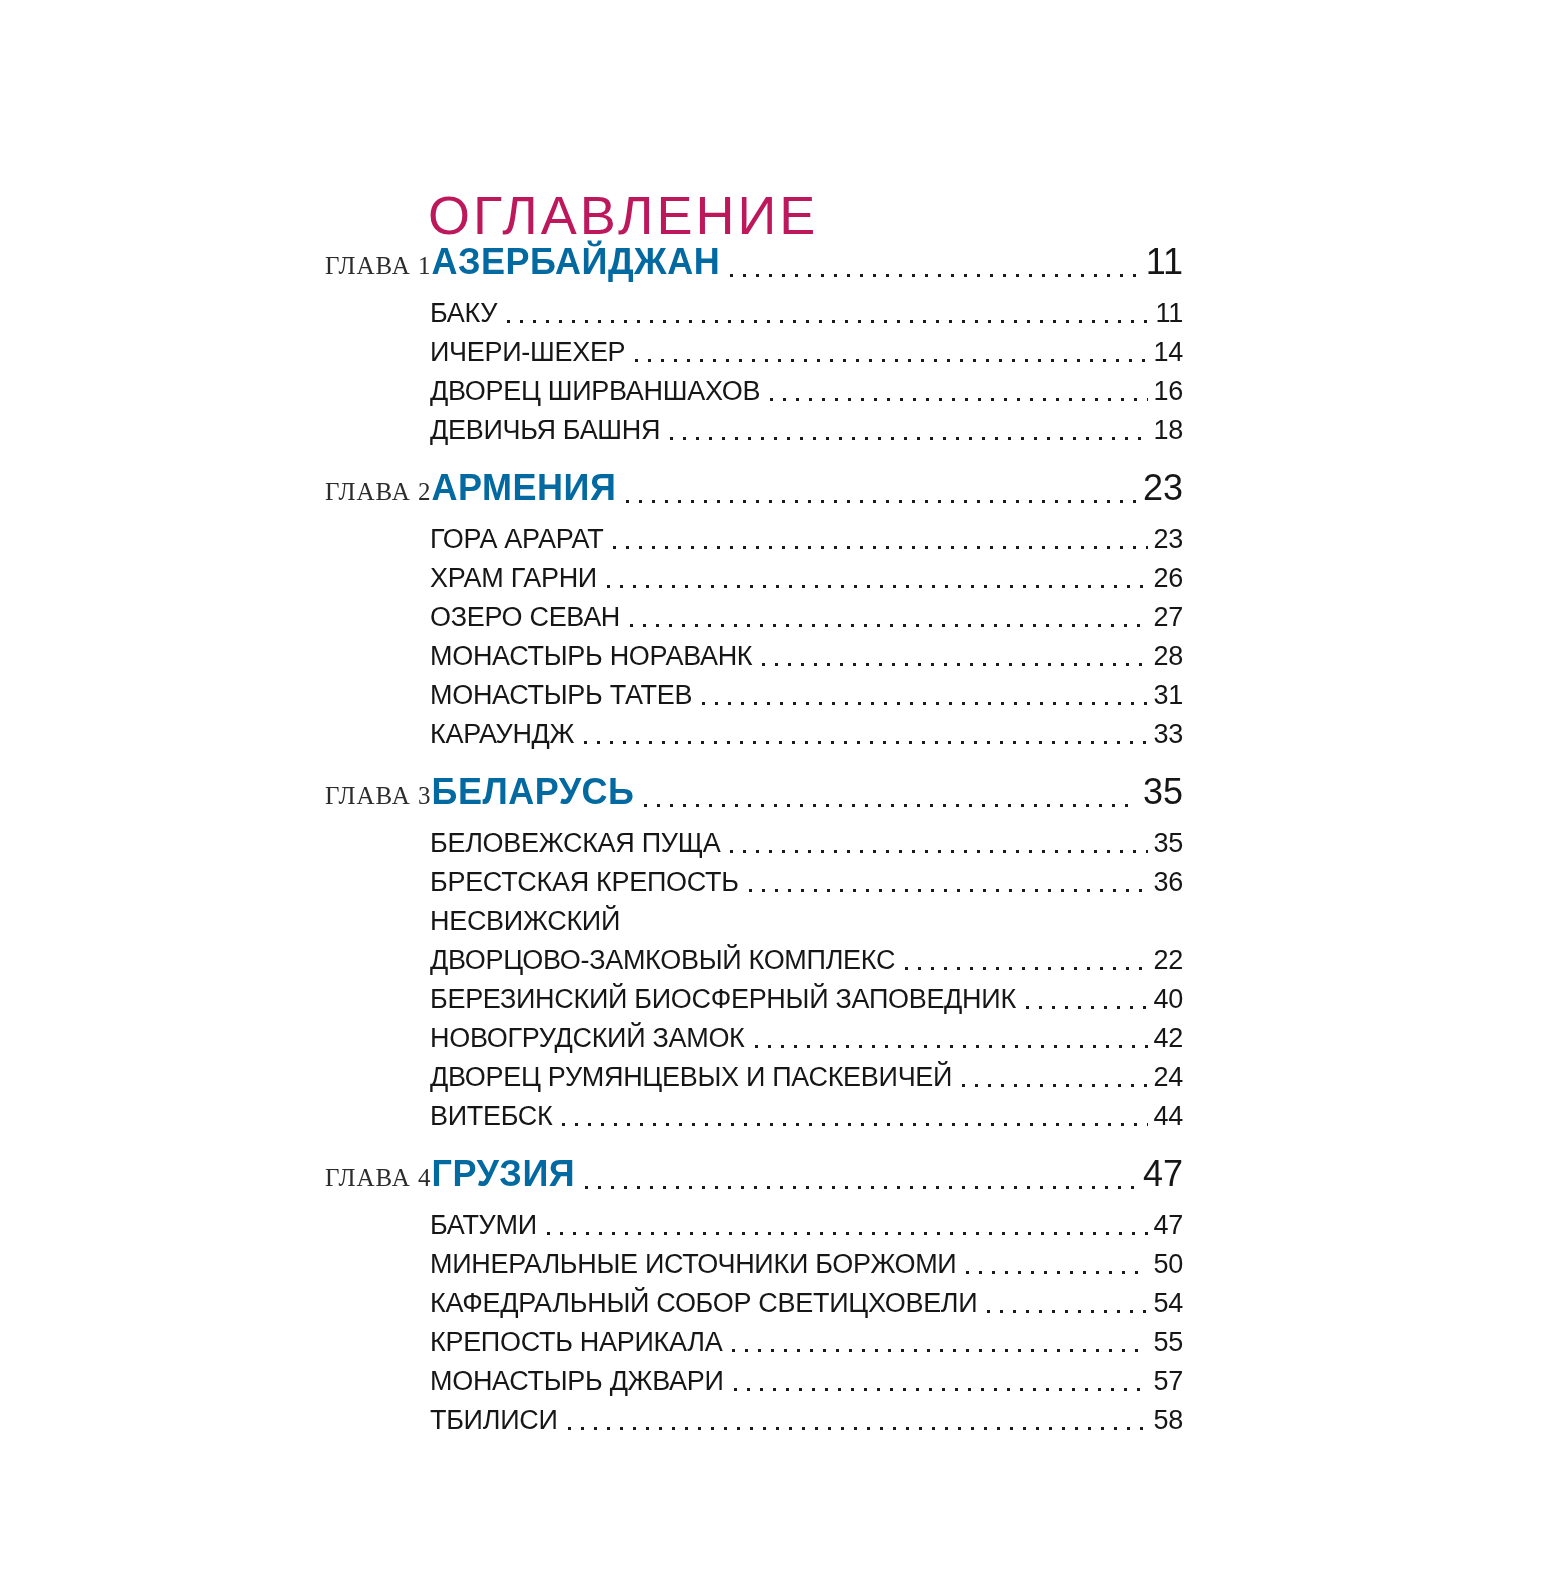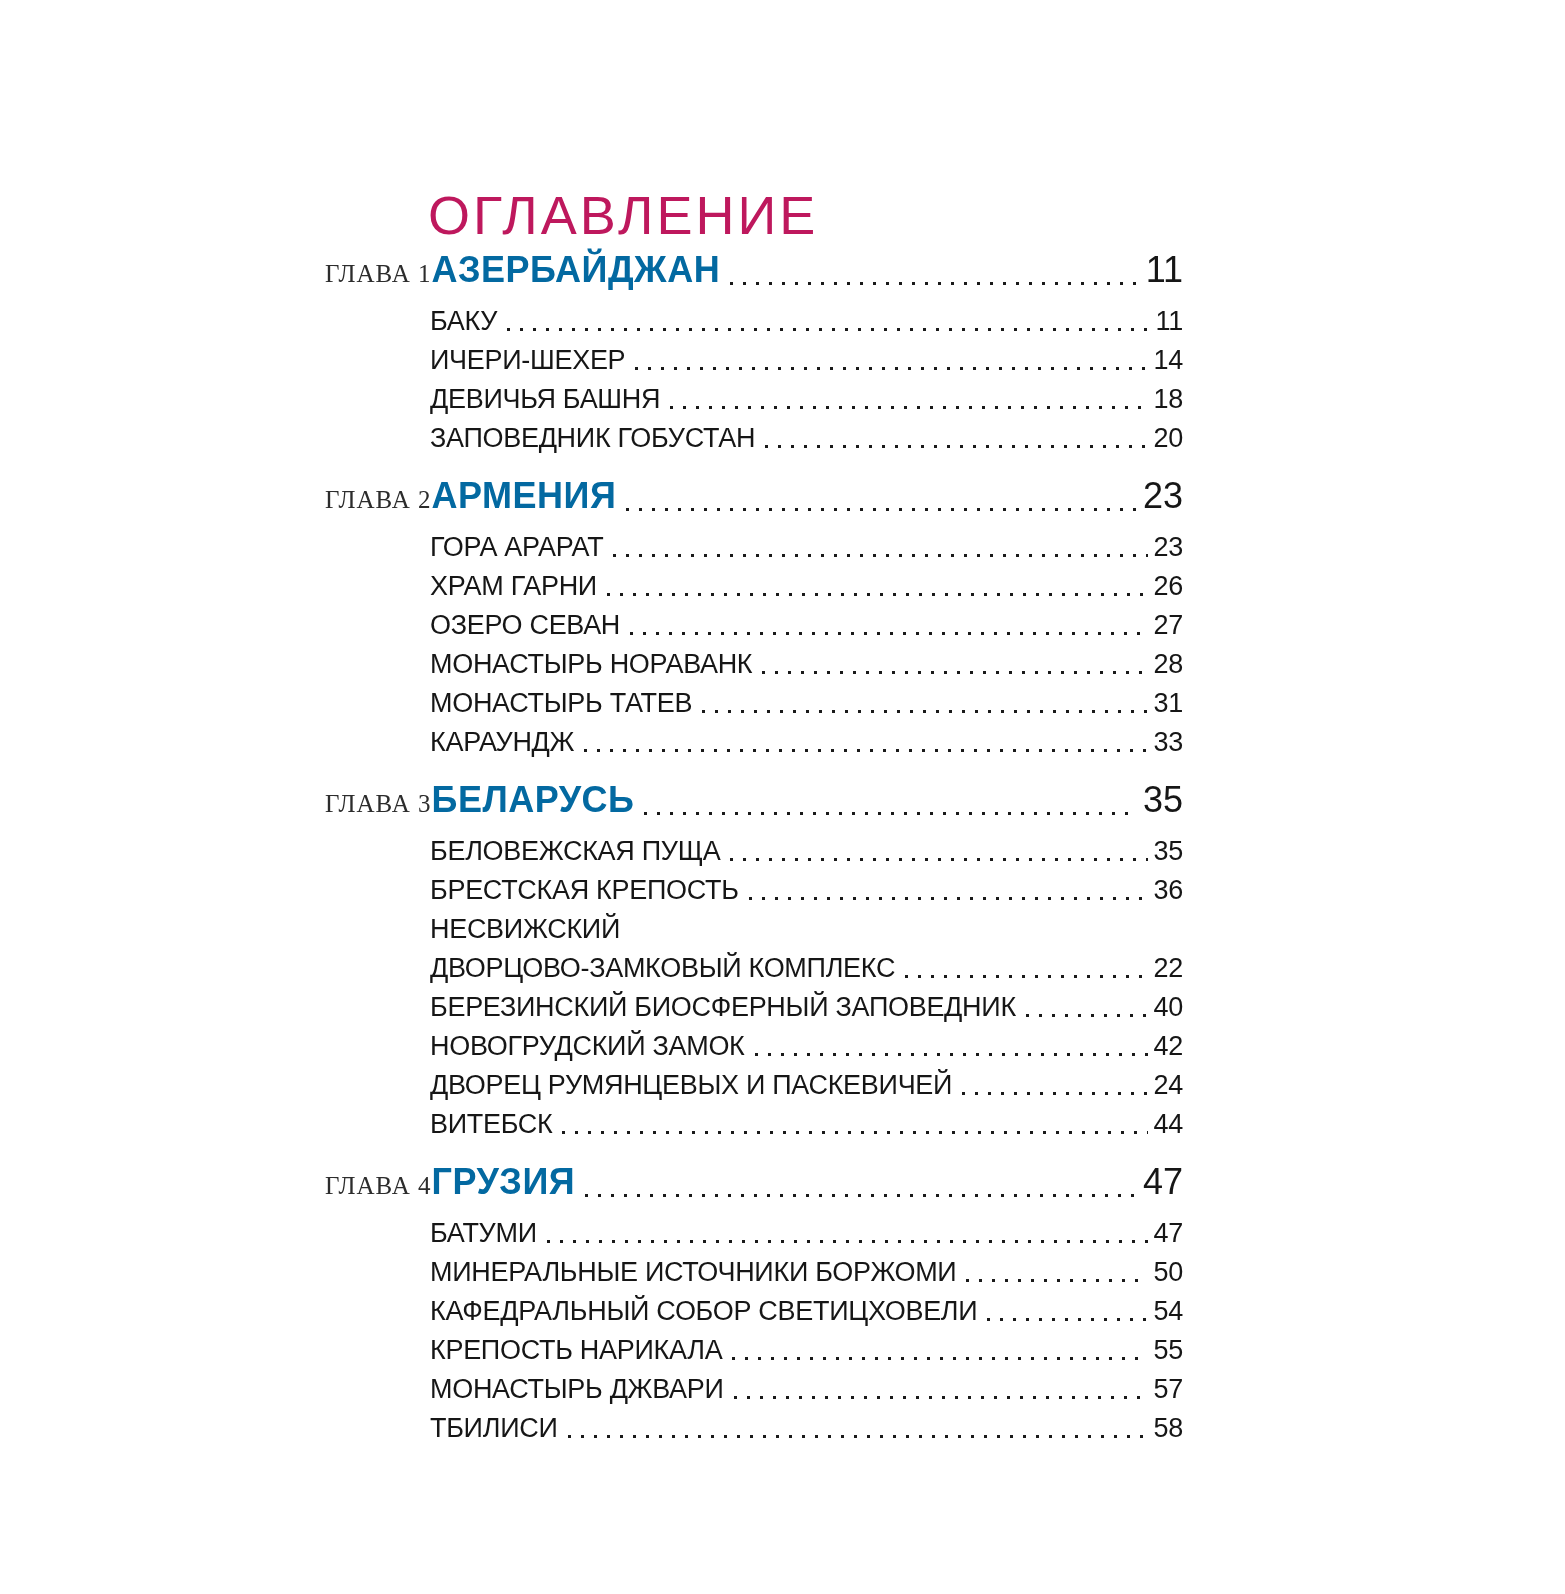--- a/index.html
+++ b/index.html
@@ -21,21 +21,21 @@
     top: 152px;
     font-size: 54px;
     font-weight: 400;
     letter-spacing: 3px;
     color: #be185d;
     line-height: 1;
   }
   .toc {
     position: absolute;
     left: 325px;
-    top: 248px;
+    top: 240px;
     width: 858px;
   }
   .chapter {
     padding-top: 16px;
   }
   .chapter:first-child {
     padding-top: 0;
   }
   .chapter-row {
     display: flex;
@@ -113,28 +113,28 @@
         <span class="entry-title">БАКУ</span>
         <span class="leader"></span>
         <span class="entry-page">11</span>
       </div>
       <div class="entry-row">
         <span class="entry-title">ИЧЕРИ-ШЕХЕР</span>
         <span class="leader"></span>
         <span class="entry-page">14</span>
       </div>
       <div class="entry-row">
+        <span class="entry-title">ДВОРЕЦ ШИРВАНШАХОВ</span>
+        <span class="leader"></span>
+        <span class="entry-page">16</span>
+      </div>
+      <div class="entry-row">
         <span class="entry-title">ДЕВИЧЬЯ БАШНЯ</span>
         <span class="leader"></span>
         <span class="entry-page">18</span>
-      </div>
-      <div class="entry-row">
-        <span class="entry-title">ЗАПОВЕДНИК ГОБУСТАН</span>
-        <span class="leader"></span>
-        <span class="entry-page">20</span>
       </div>
     </div>
   </section>
 
   <section class="chapter">
     <div class="chapter-row">
       <span class="chapter-label">ГЛАВА 2</span>
       <span class="chapter-title">АРМЕНИЯ</span>
       <span class="leader"></span>
       <span class="chapter-page">23</span>

